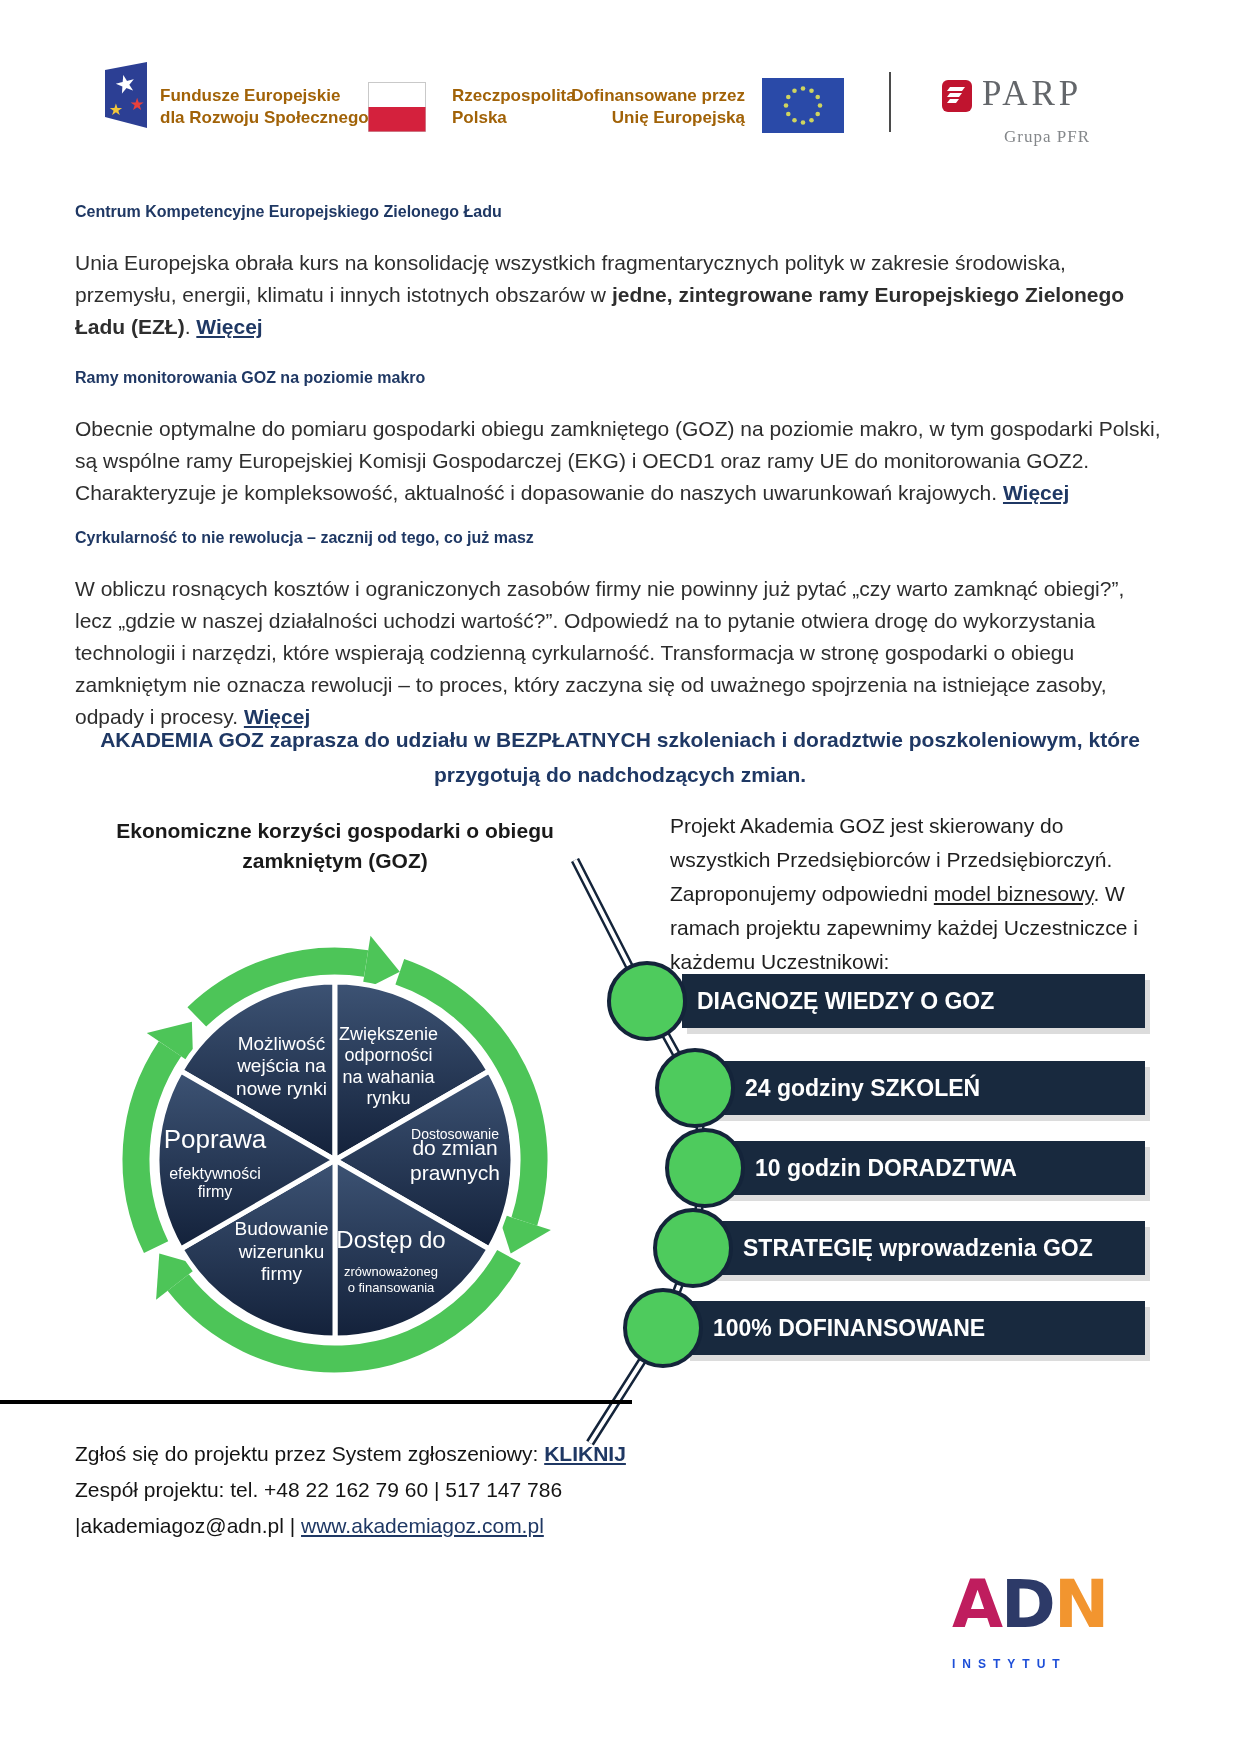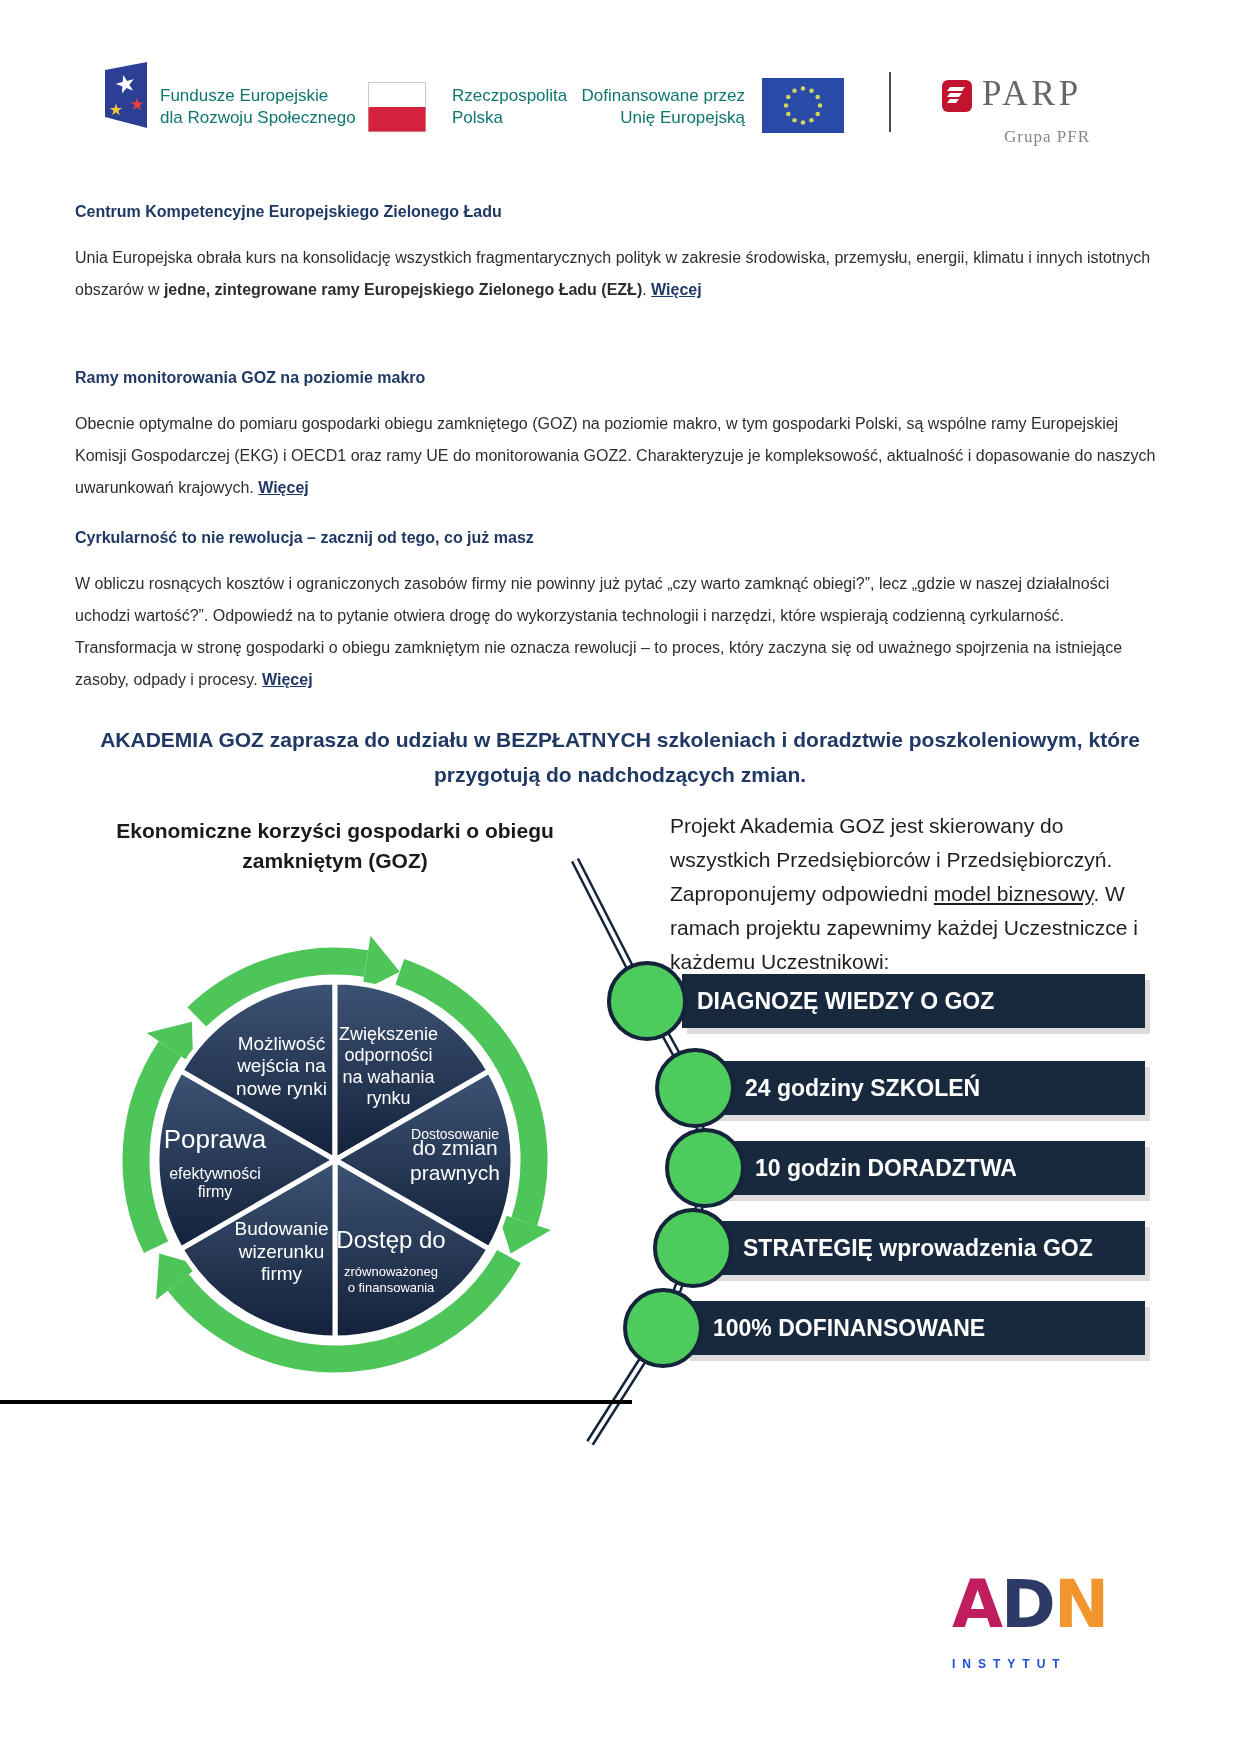--- a/index.html
+++ b/index.html
@@ -1,30 +1,30 @@
 <!DOCTYPE html>
 <html><head>
 <meta charset="utf-8">
 <style>
   html,body{margin:0;padding:0;background:#fff;}
   .page{position:relative;width:1240px;height:1754px;background:#ffffff;overflow:hidden;
         font-family:"Liberation Sans",sans-serif;color:#222;}
   .abs{position:absolute;}
 
   
-  .logo-text{font-weight:normal;font-size:17px;line-height:22px;color:#0f766e;}
+  .logo-text{font-weight:bold;font-size:17px;line-height:22px;color:#a16207;}
   .logo-text span{display:block;}
   .eu-text{text-align:right;}
   .hdr-sep{position:absolute;left:889px;top:72px;width:2px;height:60px;background:#4b4b4b;}
   .parp-word{font-family:"Liberation Serif",serif;font-size:35px;letter-spacing:4px;color:#63666a;}
   .parp-sub{font-family:"Liberation Serif",serif;font-size:17px;letter-spacing:1px;color:#84878a;}
 
   
   .h-section{position:absolute;left:75px;width:1090px;font-size:16px;font-weight:bold;color:#1f3864;}
-  .para{position:absolute;left:75px;width:1090px;font-size:16px;line-height:32px;color:#2e2e2e;}
+  .para{position:absolute;left:75px;width:1090px;font-size:21px;line-height:32px;color:#2e2e2e;}
   .more{color:#1f3864;font-weight:bold;text-decoration:underline;cursor:pointer;}
   .academy{position:absolute;left:85px;top:722px;width:1070px;text-align:center;
            font-size:21px;line-height:35px;font-weight:bold;color:#1f3864;}
 
   
   .wheel-title{position:absolute;left:110px;top:816px;width:450px;text-align:center;
                font-size:21px;line-height:30px;font-weight:bold;color:#1a1a1a;}
   .intro{position:absolute;left:670px;top:788px;width:470px;font-size:21px;line-height:34px;color:#1f1f1f;}
   .intro .u-link{text-decoration:underline;color:#1f1f1f;cursor:pointer;margin-top:20px;}
 
@@ -163,19 +163,24 @@
       <circle cx="103" cy="470" r="38" fill="#4ecb5d" stroke="#14243a" stroke-width="4"></circle>
       <text x="137" y="151" font-size="23" font-weight="bold" fill="#ffffff" font-family="Liberation Sans, sans-serif">DIAGNOZĘ WIEDZY O GOZ</text>
       <text x="185" y="238" font-size="23" font-weight="bold" fill="#ffffff" font-family="Liberation Sans, sans-serif">24 godziny SZKOLEŃ</text>
       <text x="195" y="318" font-size="23" font-weight="bold" fill="#ffffff" font-family="Liberation Sans, sans-serif">10 godzin DORADZTWA</text>
       <text x="183" y="398" font-size="23" font-weight="bold" fill="#ffffff" font-family="Liberation Sans, sans-serif">STRATEGIĘ wprowadzenia GOZ</text>
       <text x="153" y="478" font-size="23" font-weight="bold" fill="#ffffff" font-family="Liberation Sans, sans-serif">100% DOFINANSOWANE</text>
     </svg>
 
   <div class="rule"></div>
 
+  <div class="contact">
+    <div><span>Zgłoś się do projektu przez System zgłoszeniowy: </span><a class="navy-link bold">KLIKNIJ</a></div>
+    <div>Zespół projektu: tel. +48 22 162 79 60 | 517 147 786</div>
+    <div><span>|akademiagoz@adn.pl | </span><a class="navy-link">www.akademiagoz.com.pl</a></div>
+  </div>
 
   <div class="adn">
     <div class="adn-letters"><span class="adn-a">A</span><span class="adn-d">D</span><span class="adn-n">N</span></div>
     <div class="adn-sub">INSTYTUT</div>
   </div>
 
 </div>
 
 </body></html>

